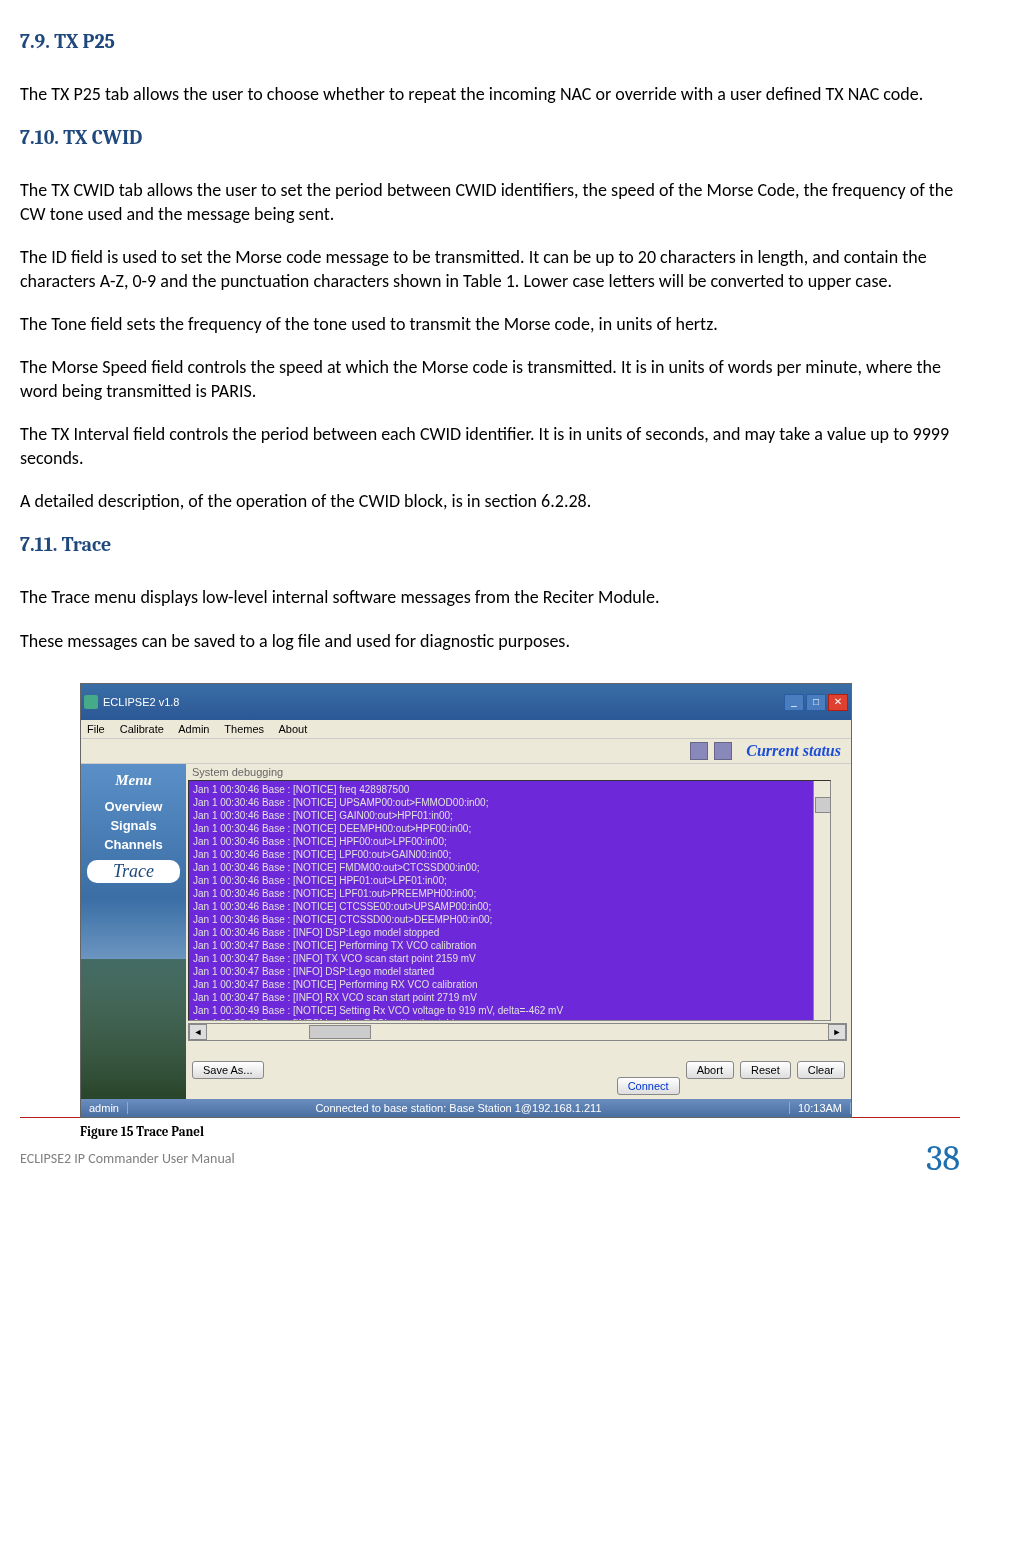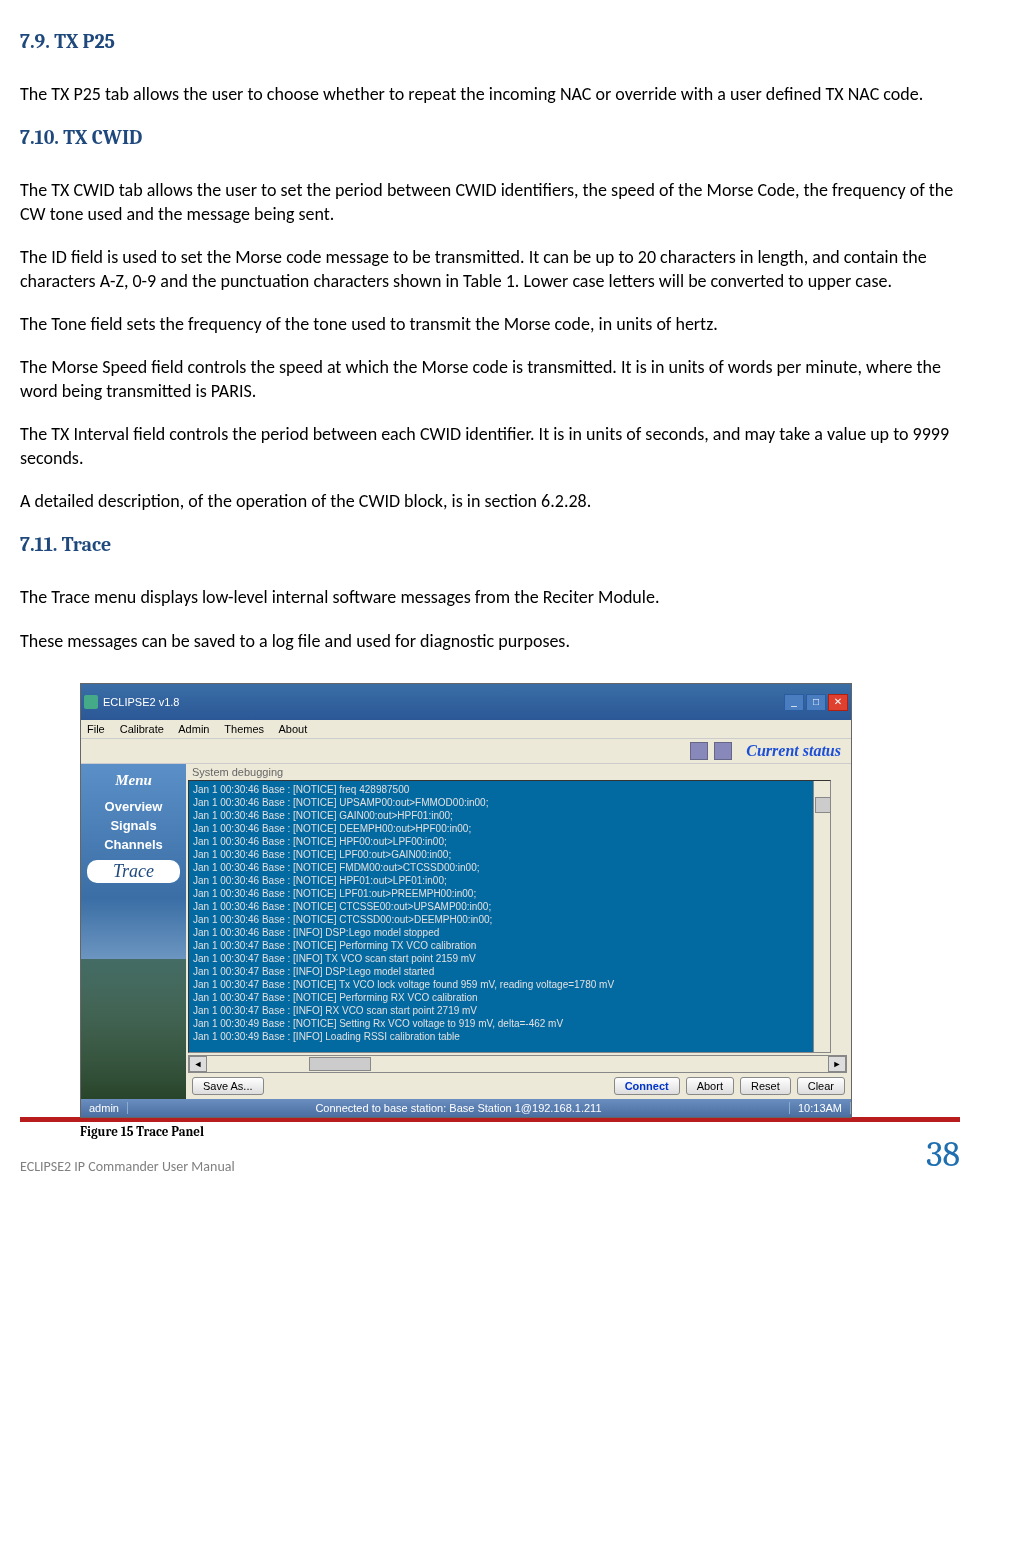--- a/index.html
+++ b/index.html
@@ -144,21 +144,21 @@
     flex-direction: column;
     background: #ece9d8;
   }
   .panel-label {
     font-size: 11px;
     color: #666;
     padding: 2px 6px;
   }
   .trace-box {
     flex: 1;
-    background: #0369a1;
+    background: #6d28d9;
     color: #e0e0e0;
     font-family: Tahoma, Arial, sans-serif;
     font-size: 10px;
     line-height: 13px;
     overflow: hidden;
     position: relative;
     margin: 0 20px 0 2px;
     border: 1px inset #888;
     padding: 2px 4px;
     white-space: nowrap;
@@ -200,21 +200,21 @@
     gap: 6px;
   }
   .button-row .spacer { flex: 1; }
   .btn {
     font-size: 11px;
     padding: 2px 10px;
     background: linear-gradient(#fff, #ddd);
     border: 1px solid #888;
     border-radius: 3px;
   }
-  .btn.connect { color: #0033cc; font-weight: bold; }
+  .btn.connect { color: #0033cc; font-weight: normal; margin-top: 32px; }
   .statusbar {
     display: flex;
     background: linear-gradient(#6a8ec0, #4a6ea0);
     color: #fff;
     font-size: 11px;
     height: 18px;
     align-items: center;
   }
   .statusbar .cell {
     padding: 0 8px;
@@ -226,23 +226,23 @@
     color: #000000;
     font-weight: bold;
     font-size: 13px;
     margin-top: 6px;
   }
   .footer {
     position: relative;
     margin-top: -22px;
     display: flex;
     justify-content: space-between;
-    align-items: flex-end;
-    border-top: 5px solid #b91c1c;
-    padding-top: 12px;
+    align-items: center;
+    border-top: 1px solid #b91c1c;
+    padding-top: 20px;
     z-index: -1;
   }
   .footer-left {
     color: #808080;
     font-size: 14px;
   }
   .page-num {
     color: #1f6fb0;
     font-size: 36px;
     font-weight: normal;
@@ -313,21 +313,20 @@
               <div>Jan  1 00:30:46 Base : [NOTICE] LPF00:out&gt;GAIN00:in00;</div>
               <div>Jan  1 00:30:46 Base : [NOTICE] FMDM00:out&gt;CTCSSD00:in00;</div>
               <div>Jan  1 00:30:46 Base : [NOTICE] HPF01:out&gt;LPF01:in00;</div>
               <div>Jan  1 00:30:46 Base : [NOTICE] LPF01:out&gt;PREEMPH00:in00;</div>
               <div>Jan  1 00:30:46 Base : [NOTICE] CTCSSE00:out&gt;UPSAMP00:in00;</div>
               <div>Jan  1 00:30:46 Base : [NOTICE] CTCSSD00:out&gt;DEEMPH00:in00;</div>
               <div>Jan  1 00:30:46 Base : [INFO]  DSP:Lego model stopped</div>
               <div>Jan  1 00:30:47 Base : [NOTICE] Performing TX VCO calibration</div>
               <div>Jan  1 00:30:47 Base : [INFO] TX VCO scan start point 2159 mV</div>
               <div>Jan  1 00:30:47 Base : [INFO]  DSP:Lego model started</div>
-              <div>Jan  1 00:30:47 Base : [NOTICE] Tx VCO lock voltage found 959 mV, reading voltage=1780 mV</div>
               <div>Jan  1 00:30:47 Base : [NOTICE] Performing RX VCO calibration</div>
               <div>Jan  1 00:30:47 Base : [INFO] RX VCO scan start point 2719 mV</div>
               <div>Jan  1 00:30:49 Base : [NOTICE] Setting Rx VCO voltage to 919 mV, delta=-462 mV</div>
               <div>Jan  1 00:30:49 Base : [INFO] Loading RSSI calibration table</div>
             </div>
           <div class="trace-scroll-v">
               <div class="thumb"></div>
             </div>
         </div>
         <div class="hscroll">

